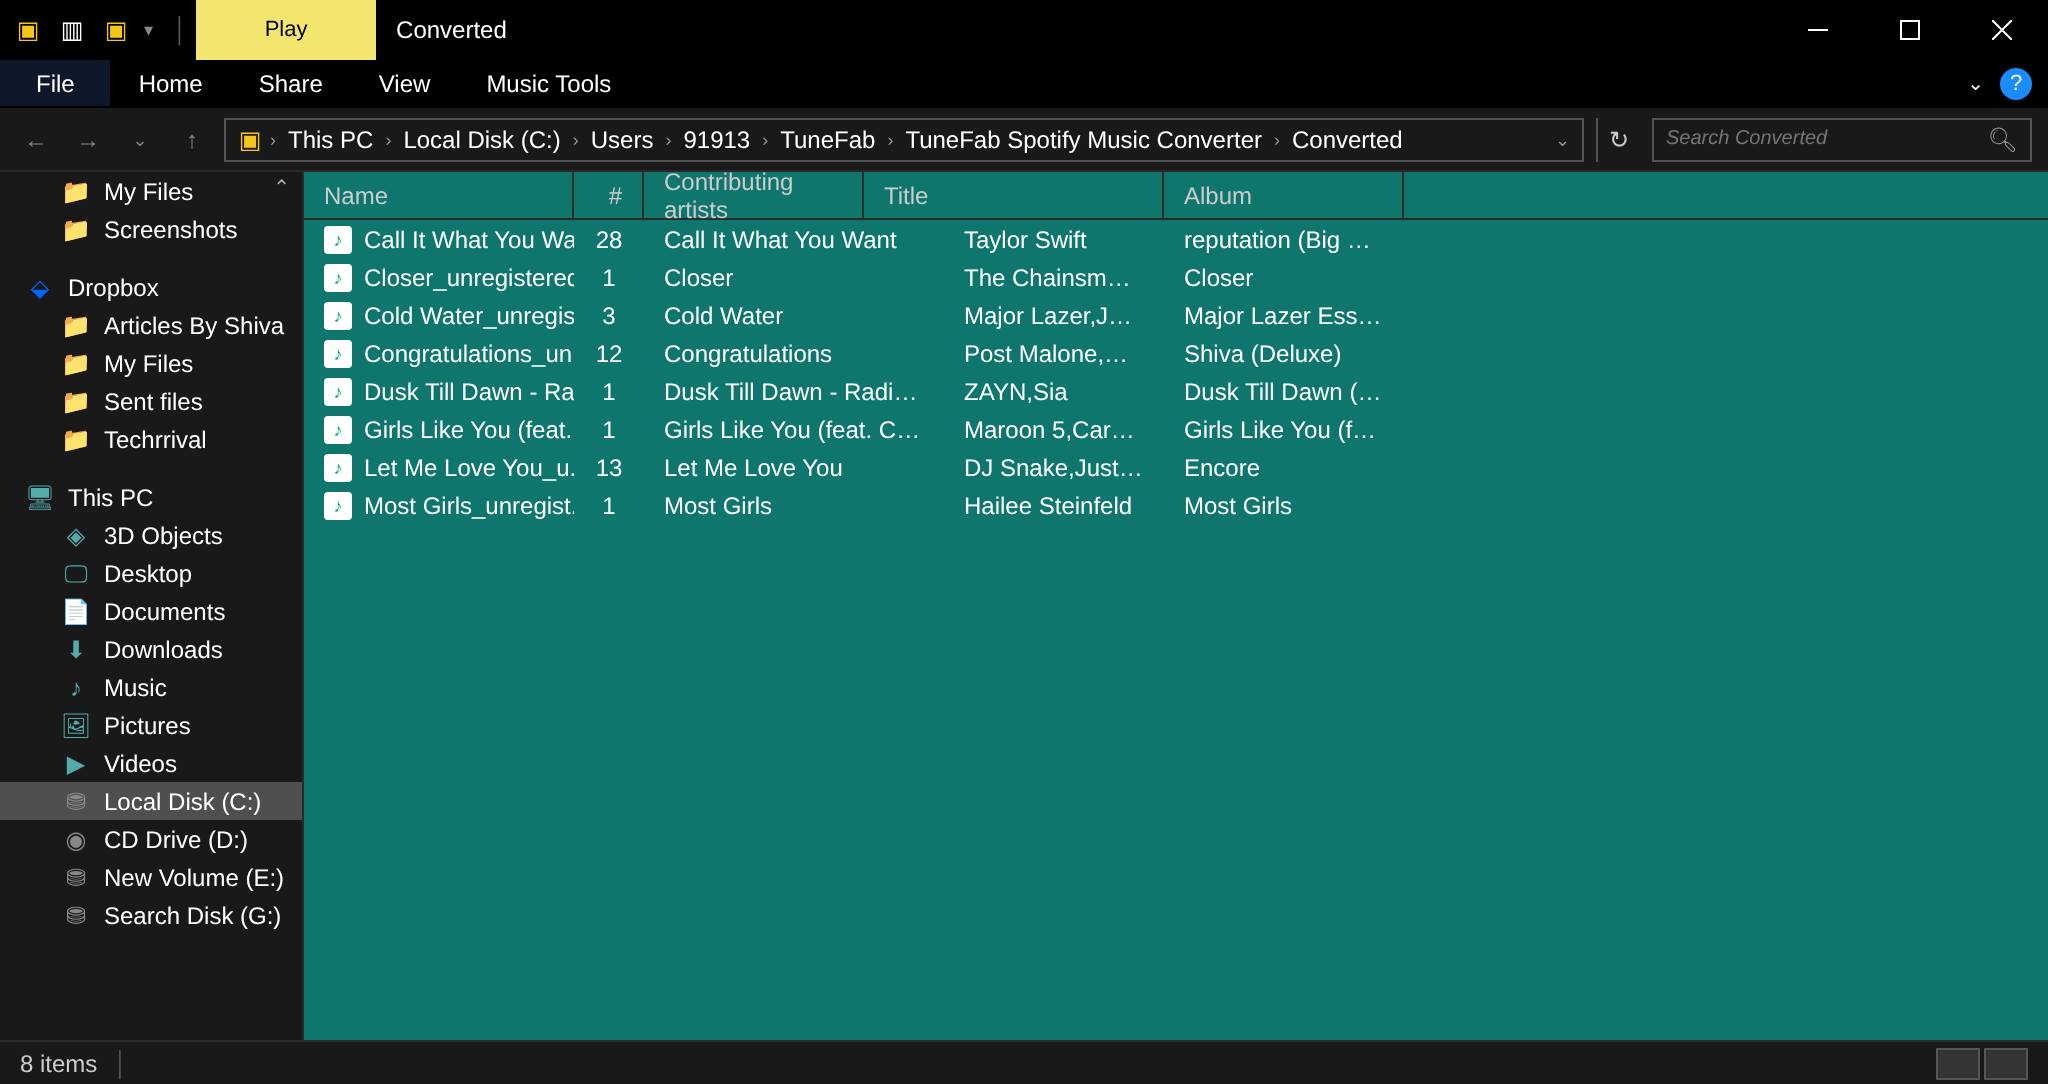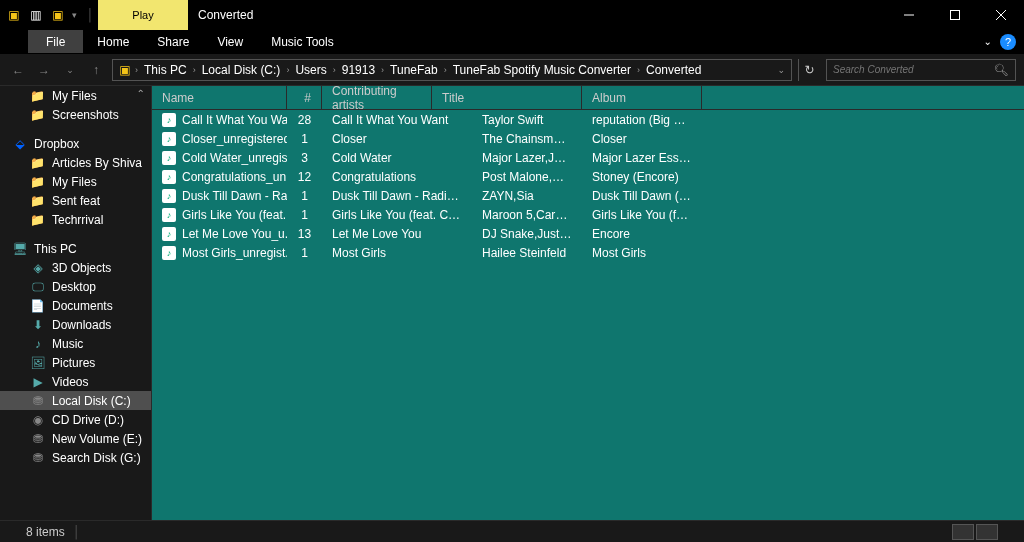--- a/index.html
+++ b/index.html
@@ -8,21 +8,21 @@
   .titlebar { height: 30px; background: #000; display: flex; align-items: stretch; }
   .titlebar-left { display: flex; align-items: center; gap: 6px; padding-left: 6px; }
   .titlebar-tab { display: flex; flex-direction: column; align-items: center; justify-content: center; width: 90px; }
   .titlebar-tab.play { background: #f2e66f; color: #000; }
   .titlebar-tab .t-top { font-size: 11px; line-height: 14px; }
   .window-title { color: #fff; font-size: 12px; margin-left: 10px; align-self: center; }
   .win-controls { margin-left: auto; display: flex; }
   .win-btn { width: 46px; display: flex; align-items: center; justify-content: center; color: #fff; }
   .ribbon { height: 24px; background: #000; display: flex; align-items: stretch; border-bottom: 1px solid #000; }
   .ribbon-tab { padding: 0 14px; display: flex; align-items: center; color: #fff; font-size: 12px; }
-  .ribbon-tab.file { background: #404040; color: #fff; padding: 0 18px; margin-left: 28px; }
+  .ribbon-tab.file { background: #0f172a; color: #fff; padding: 0 18px; }
   .ribbon-right { margin-left: auto; display: flex; align-items: center; gap: 8px; padding-right: 8px; }
   .chev { color: #fff; font-size: 10px; }
   .help { width: 16px; height: 16px; border-radius: 50%; background: #1a8cff; color: #fff; font-size: 11px; display: flex; align-items: center; justify-content: center; }
   .addrbar { height: 32px; background: #191919; display: flex; align-items: center; gap: 6px; padding: 0 8px; border-bottom: 1px solid #2a2a2a; }
   .nav-arrow { width: 20px; height: 20px; display: flex; align-items: center; justify-content: center; color: #888; }
   .breadcrumb-box { flex: 1; height: 22px; border: 1px solid #535353; background: #191919; display: flex; align-items: center; padding-left: 4px; overflow: hidden; }
   .bc-seg { color: #fff; font-size: 12px; padding: 0 4px; white-space: nowrap; }
   .bc-chev { color: #999; font-size: 9px; padding: 0 2px; }
   .bc-tail { margin-left: auto; display: flex; align-items: center; gap: 10px; padding-right: 6px; color: #999; }
   .refresh { width: 22px; height: 22px; display: flex; align-items: center; justify-content: center; color: #ccc; border-left: 1px solid #535353; }
@@ -50,21 +50,21 @@
   .col.album { width: 120px; border-right: 1px solid #2a2a2a; }
   .rows { flex: 1; }
   .row { height: 19px; display: flex; align-items: center; color: #fff; font-size: 12px; }
   .cell { padding: 0 10px; overflow: hidden; text-overflow: ellipsis; white-space: nowrap; }
   .cell.name { width: 135px; display: flex; align-items: center; gap: 6px; }
   .cell.num { width: 35px; text-align: center; }
   .cell.title { width: 150px; }
   .cell.artist { width: 110px; }
   .cell.album { width: 120px; }
   .ficon { width: 14px; height: 14px; background: #fff; border-radius: 2px; display: inline-flex; align-items: center; justify-content: center; color: #0a7; font-size: 9px; flex-shrink: 0; }
-  .statusbar { height: 22px; background: #191919; border-top: 1px solid #2a2a2a; display: flex; align-items: center; padding: 0 26px; color: #ccc; font-size: 12px; }
+  .statusbar { height: 22px; background: #191919; border-top: 1px solid #2a2a2a; display: flex; align-items: center; padding: 0 10px; color: #ccc; font-size: 12px; }
   .status-sep { color: #555; margin: 0 8px; }
   .view-toggles { margin-left: auto; display: flex; gap: 2px; }
   .vtog { width: 22px; height: 16px; background: #333; border: 1px solid #555; }
   .folder-ico { color: #f5c518; }
   svg { display: block; }
 </style>
 </head>
 <body>
 
 <div class="window">
@@ -166,21 +166,21 @@
           <div class="tree-item lvl1">
             <span class="ticon folder-ico">📁</span>
             <span>Articles By Shiva</span>
           </div>
           <div class="tree-item lvl1">
             <span class="ticon folder-ico">📁</span>
             <span>My Files</span>
           </div>
           <div class="tree-item lvl1">
             <span class="ticon folder-ico">📁</span>
-            <span>Sent feat</span>
+            <span>Sent files</span>
           </div>
           <div class="tree-item lvl1">
             <span class="ticon folder-ico">📁</span>
             <span>Techrrival</span>
           </div>
           <div class="tree-gap"></div>
           <div class="tree-item lvl0">
             <span class="ticon" style="color:#5aa">🖥</span>
             <span>This PC</span>
           </div>
@@ -270,21 +270,21 @@
             <div class="cell album">Major Lazer Essentials</div>
           </div>
           <div class="row">
             <div class="cell name">
               <span class="ficon">♪</span>
               <span>Congratulations_un...</span>
             </div>
             <div class="cell num">12</div>
             <div class="cell title">Congratulations</div>
             <div class="cell artist">Post Malone,Quavo</div>
-            <div class="cell album">Stoney (Encore)</div>
+            <div class="cell album">Shiva (Deluxe)</div>
           </div>
           <div class="row">
             <div class="cell name">
               <span class="ficon">♪</span>
               <span>Dusk Till Dawn - Ra...</span>
             </div>
             <div class="cell num">1</div>
             <div class="cell title">Dusk Till Dawn - Radio Edit</div>
             <div class="cell artist">ZAYN,Sia</div>
             <div class="cell album">Dusk Till Dawn (Radi...</div>

